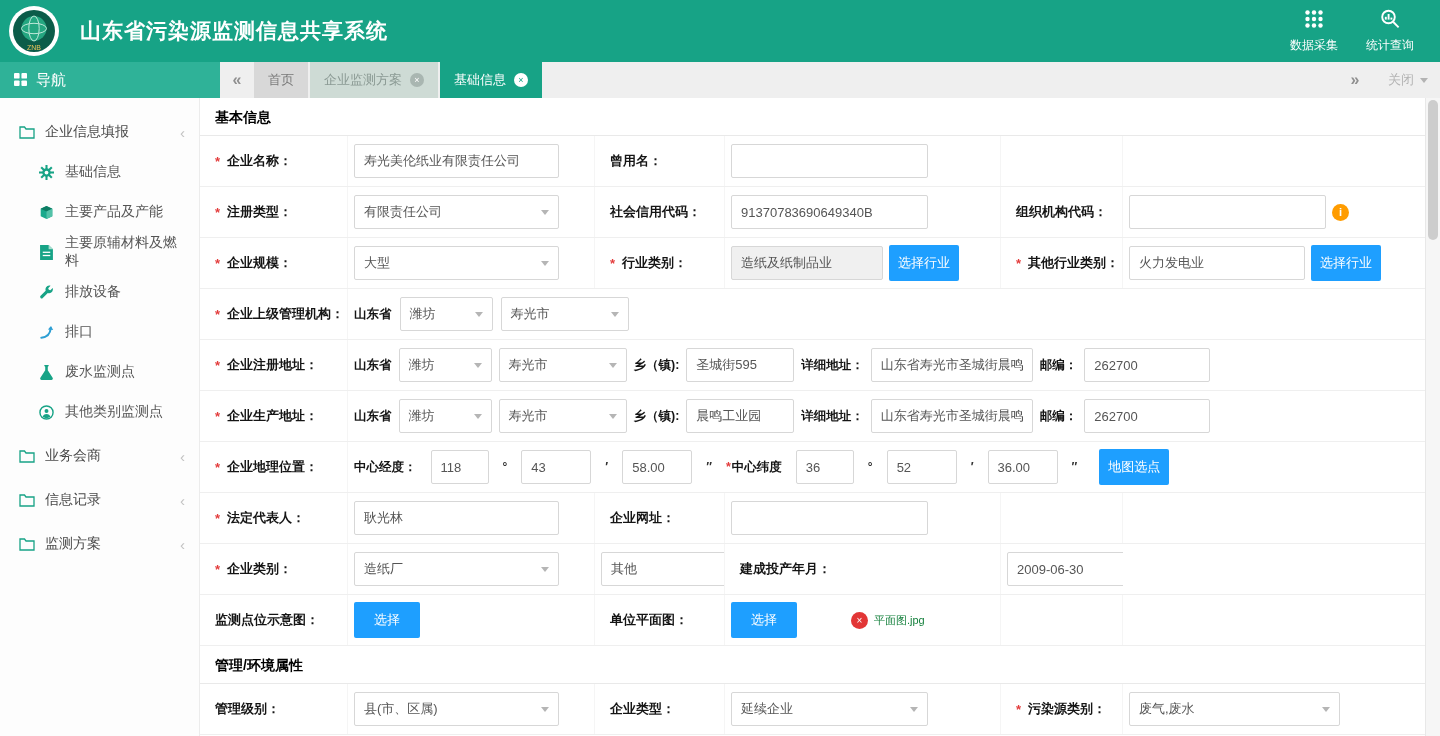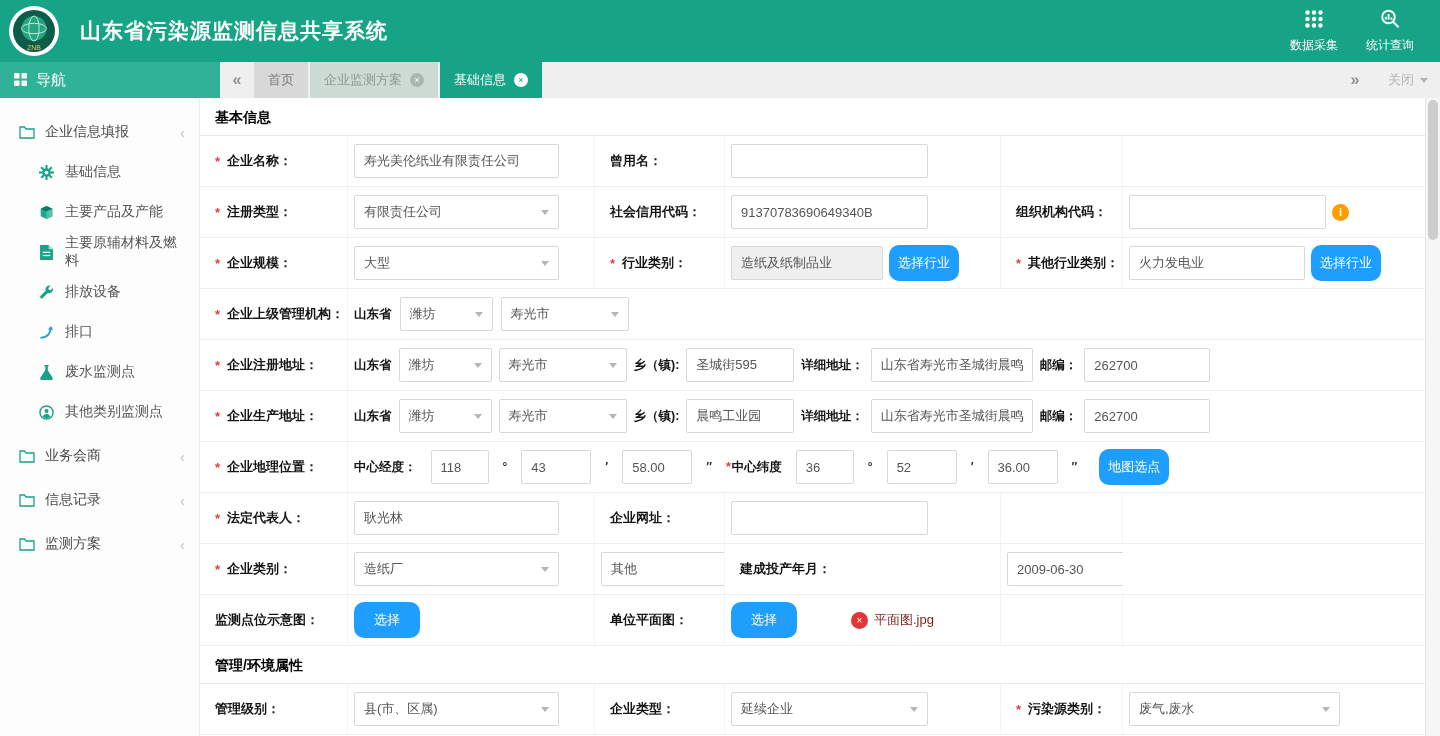--- a/index.html
+++ b/index.html
@@ -45,26 +45,26 @@
   .cell:last-child{border-right:none}
   .lbl{font-weight:bold;font-size:13px;color:#151515;padding-left:15px;white-space:nowrap}
   .star{color:#e33c3c;margin-right:1px;font-weight:bold}
   .inline-lbl{font-weight:bold;font-size:12.5px;color:#151515;white-space:nowrap}
   .unit{font-weight:bold;font-size:12px;color:#333}
 
   .inp{height:34px;border:1px solid #d7d7d7;border-radius:2px;padding:0 9px;font-size:13px;color:#555;background:#fff;outline:none;min-width:0}
   .inp.gray{background:#f0f0f0}
   .select{height:34px;border:1px solid #d7d7d7;border-radius:2px;background:#fff;display:flex;align-items:center;justify-content:space-between;padding:0 9px;font-size:13px;color:#555;cursor:pointer;flex:0 0 auto}
   .scaret{width:0;height:0;border-left:4px solid transparent;border-right:4px solid transparent;border-top:5px solid #b5b5b5;margin-left:6px}
-  .btn{height:36px;border:none;border-radius:10px;background:#1e9fff;color:#fff;font-size:13px;padding:0 9px;cursor:pointer;white-space:nowrap;flex:0 0 auto}
+  .btn{height:36px;border:none;border-radius:2px;background:#1e9fff;color:#fff;font-size:13px;padding:0 9px;cursor:pointer;white-space:nowrap;flex:0 0 auto}
   .btn.sm{padding:0 20px}
 
   .info-i{width:17px;height:17px;border-radius:50%;background:#ff9c00;color:#fff;font-size:11px;font-weight:bold;display:flex;align-items:center;justify-content:center;cursor:pointer;flex:0 0 auto}
   .del-x{width:17px;height:17px;border-radius:50%;background:#e23636;color:#fff;font-size:10px;display:flex;align-items:center;justify-content:center;cursor:pointer;margin-left:48px;flex:0 0 auto}
-  .file-name{font-size:13px;color:#7f1d1d;white-space:nowrap}
+  .file-name{font-size:11px;color:#15803d;white-space:nowrap}
 
   .date-wrap{position:relative;flex:0 0 auto}
   .cal-icon{position:absolute;right:9px;top:11px;width:13px;height:12px;border:1px solid #9a9a9a;border-top:4px solid #9a9a9a;border-radius:1px;cursor:pointer}
 
   
   .w58{width:58px}.w70{width:70px}.w93{width:93px}.w108{width:108px}.w126{width:126px}
   .w128{width:128px}.w160{width:152px}.w162{width:162px}.w176{width:176px}
   .w197{width:197px}.w205{width:205px}.w211{width:211px}
 
   

